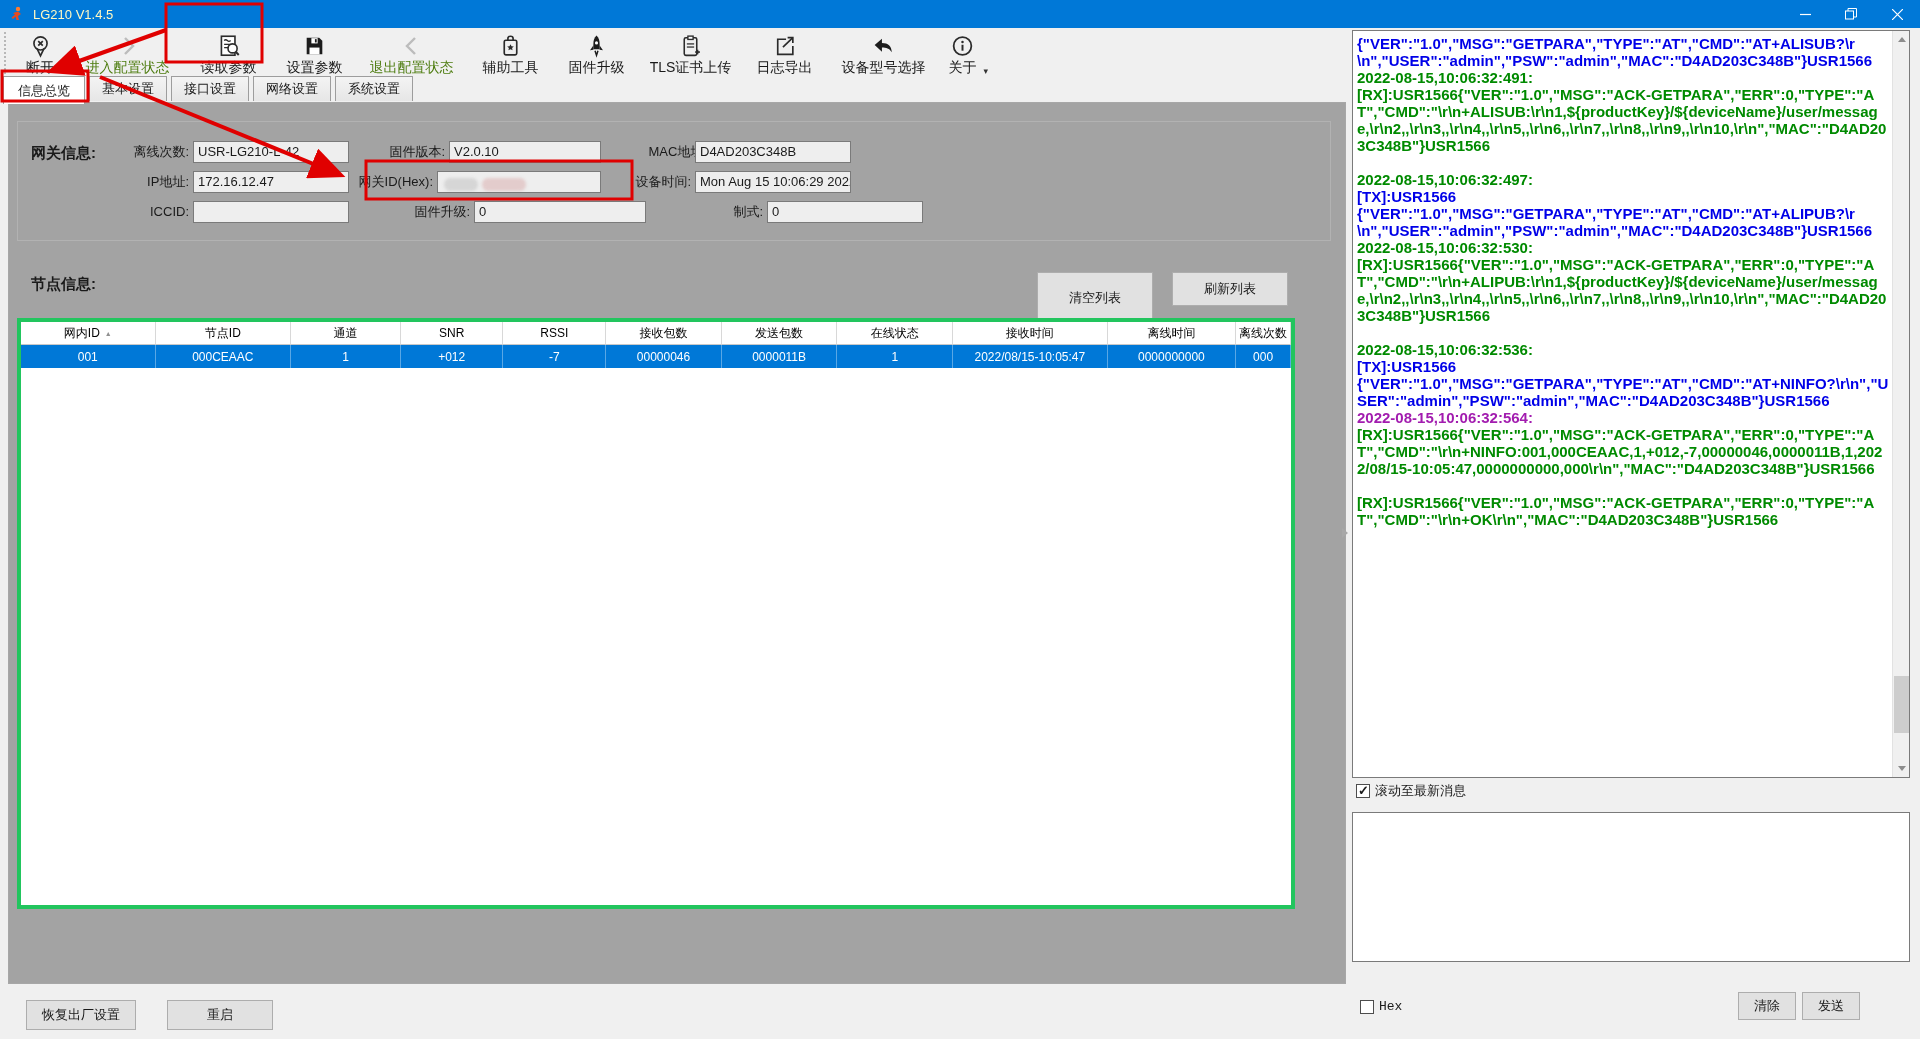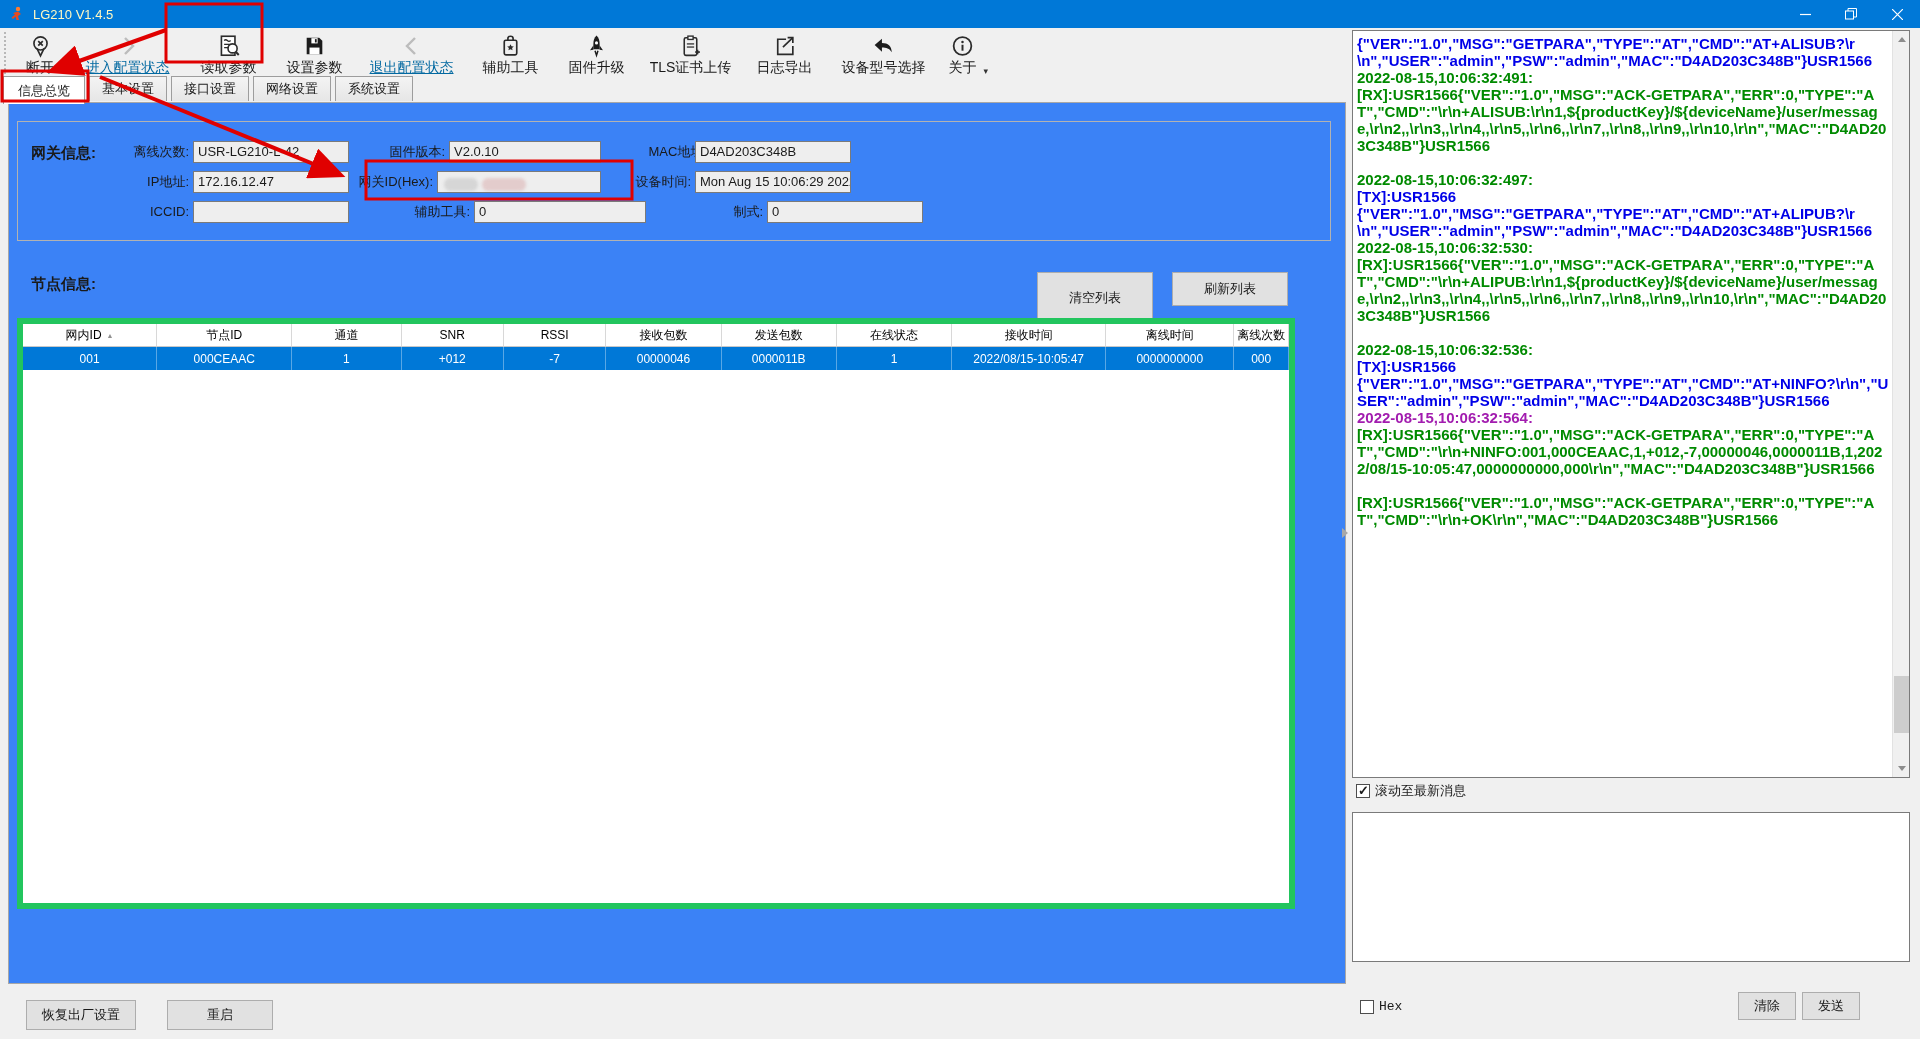--- a/index.html
+++ b/index.html
@@ -13,42 +13,42 @@
   .win-controls { position:absolute; right:0; top:0; height:28px; display:flex; }
   .win-btn { width:46px; height:28px; display:flex; align-items:center; justify-content:center; color:#fff; font-size:13px; }
   .win-btn svg { display:block; }
 
   
   .toolbar { position:absolute; left:0; top:28px; width:1350px; height:48px; display:flex; align-items:stretch; }
   .toolbar-grip { width:5px; margin:4px 2px 2px 4px; border-left:2px dotted #b8b8b8; }
   .tb-item { display:flex; flex-direction:column; align-items:center; justify-content:flex-start; padding-top:4px; }
   .tb-icon { height:27px; display:flex; align-items:center; justify-content:center; }
   .tb-label { font-size:14px; line-height:16px; white-space:nowrap; color:#1a1a1a; }
-  .tb-item.disabled .tb-label { color:#0369a1;text-decoration:underline; }
+  .tb-item.disabled .tb-label { color:#4d7c0f; }
   .tb-dd { font-size:9px; color:#333; align-self:flex-end; margin:16px 0 0 -2px; }
   .w56{width:58px;} .w110{width:112px;} .w92{width:90px;} .w82{width:82px;} .w86{width:86px;} .w100{width:102px;} .w48{width:46px;}
 
   
   .tabs { position:absolute; left:3px; top:76px; height:28px; display:flex; }
   .tab { height:25px; margin-right:4px; background:linear-gradient(#f4f4f4,#e6e6e6); border:1px solid #9d9d9d; border-bottom:none; font-size:13px; display:flex; align-items:center; justify-content:center; padding:0 10px; min-width:78px; }
   .tab.active { background:#fff; height:28px; margin-top:0; position:relative; z-index:3; min-width:82px; }
 
   
-  .panel-left { position:absolute; left:8px; top:102px; width:1338px; height:882px; background:#3b82f6; border:1px solid #a7a7a7; }
+  .panel-left { position:absolute; left:8px; top:102px; width:1338px; height:882px; background:#a3a3a3; border:1px solid #a7a7a7; }
   .groupbox { position:absolute; left:8px; top:18px; width:1314px; height:120px; border:1px solid #b2b2b2; }
   .section-label { position:absolute; font-size:15px; font-weight:bold; }
   .flabel { position:absolute; width:116px; height:22px; font-size:13px; text-align:right; line-height:22px; }
   .finput { position:absolute; height:22px; background:#eeeeee; border:1px solid #7a7a7a; font-size:13px; line-height:20px; padding-left:4px; overflow:hidden; white-space:nowrap; }
   .blur-blob { display:inline-block; height:13px; border-radius:6px; background:#d6d6d6; filter:blur(1.5px); vertical-align:middle; margin:3px 2px 0 2px; }
   .blob-pink { background:#e3cccc; }
 
   .btn { background:#e1e1e1; border:1px solid #adadad; font-size:13px; display:flex; align-items:center; justify-content:center; font-family:"Liberation Sans",sans-serif; }
 
   
-  .node-table { position:absolute; left:8px; top:215px; width:1278px; height:591px; border:6px solid #22c55e; background:#fff; overflow:hidden; }
+  .node-table { position:absolute; left:8px; top:215px; width:1278px; height:591px; border:4px solid #22c55e; background:#fff; overflow:hidden; }
   .trow { display:flex; height:23px; }
   .thead .tcell { border-right:1px solid #d8d8d8; border-bottom:1px solid #c8c8c8; color:#000; background:#fff; }
   .tcell { font-size:12px; display:flex; align-items:center; justify-content:center; white-space:nowrap; overflow:hidden; }
   .tdata { background:#0078d7; color:#fff; }
   .tdata .tcell { border-right:1px solid rgba(255,255,255,0.35); }
   .c0{width:135px;} .c1{width:136px;} .c2{width:110px;} .c3{width:103px;} .c4{width:103px;} .c5{width:116px;} .c6{width:116px;} .c7{width:116px;} .c8{width:155px;} .c9{width:129px;} .c10{width:55px;}
   .sort-asc { font-size:7px; color:#909090; margin-left:5px; }
 
   
   .logbox { position:absolute; left:1352px; top:30px; width:558px; height:748px; background:#fff; border:1px solid #7a7a7a; }
@@ -254,21 +254,21 @@
 
   <span class="flabel" style="left:64px; top:68px;">IP地址:</span>
   <div class="finput" style="left:184px; top:68px; width:156px;">172.16.12.47</div>
   <span class="flabel" style="left:308px; top:68px;">网关ID(Hex):</span>
   <div class="finput" style="left:428px; top:68px; width:164px;"><span class="blur-blob" style="width:34px;"></span><span class="blur-blob blob-pink" style="width:44px;"></span></div>
   <span class="flabel" style="left:566px; top:68px;">设备时间:</span>
   <div class="finput" style="left:686px; top:68px; width:156px;">Mon Aug 15 10:06:29 2022</div>
 
   <span class="flabel" style="left:64px; top:98px;">ICCID:</span>
   <div class="finput" style="left:184px; top:98px; width:156px;"></div>
-  <span class="flabel" style="left:345px; top:98px;">辅助工具:</span>
+  <span class="flabel" style="left:345px; top:98px;">固件升级:</span>
   <div class="finput" style="left:465px; top:98px; width:172px;">0</div>
   <span class="flabel" style="left:638px; top:98px;">制式:</span>
   <div class="finput" style="left:758px; top:98px; width:156px;">0</div>
 
   <div class="section-label" style="left:22px; top:172px;">节点信息:</div>
   <div class="btn" style="position:absolute; left:1028px; top:169px; width:116px; height:52px;">清空列表</div>
   <div class="btn" style="position:absolute; left:1163px; top:169px; width:116px; height:34px;">刷新列表</div>
 
   <div class="node-table">
     <div class="trow thead">

